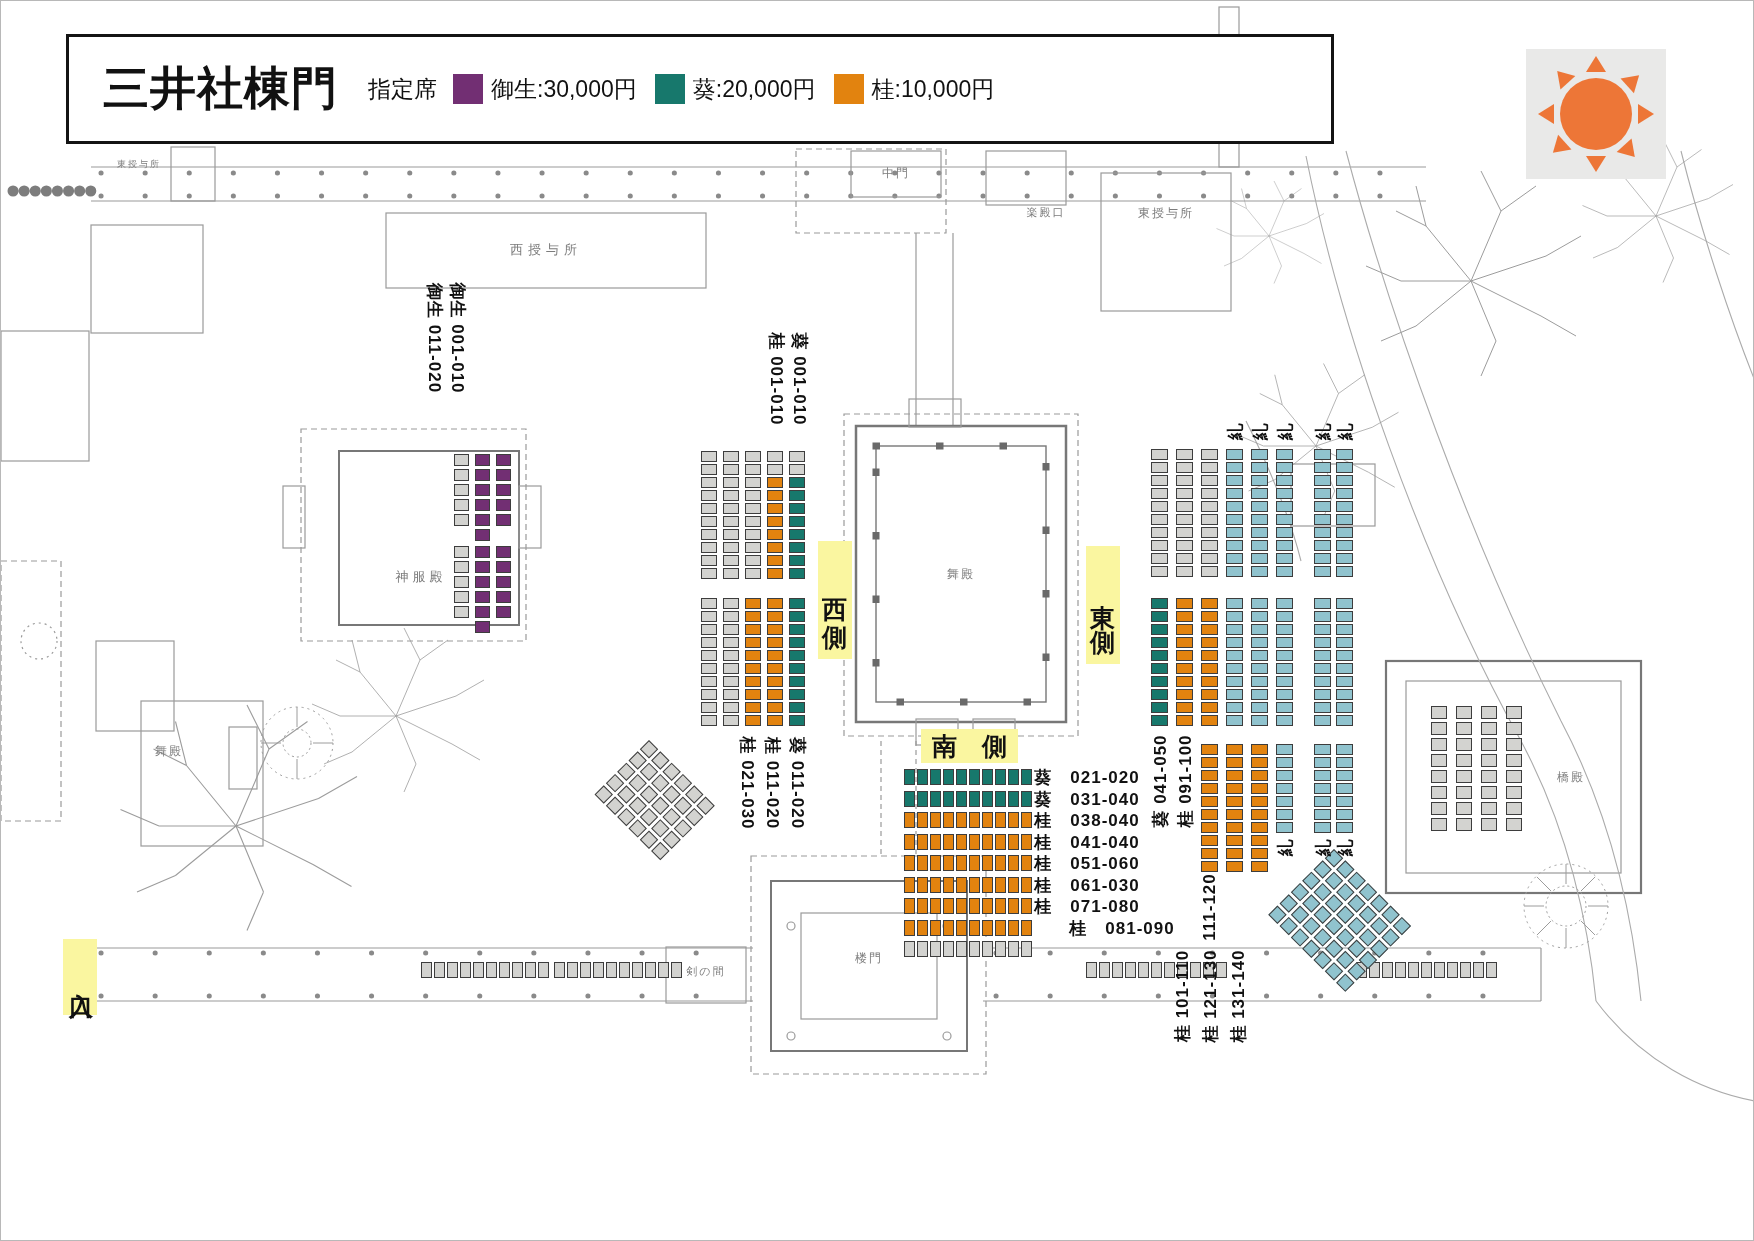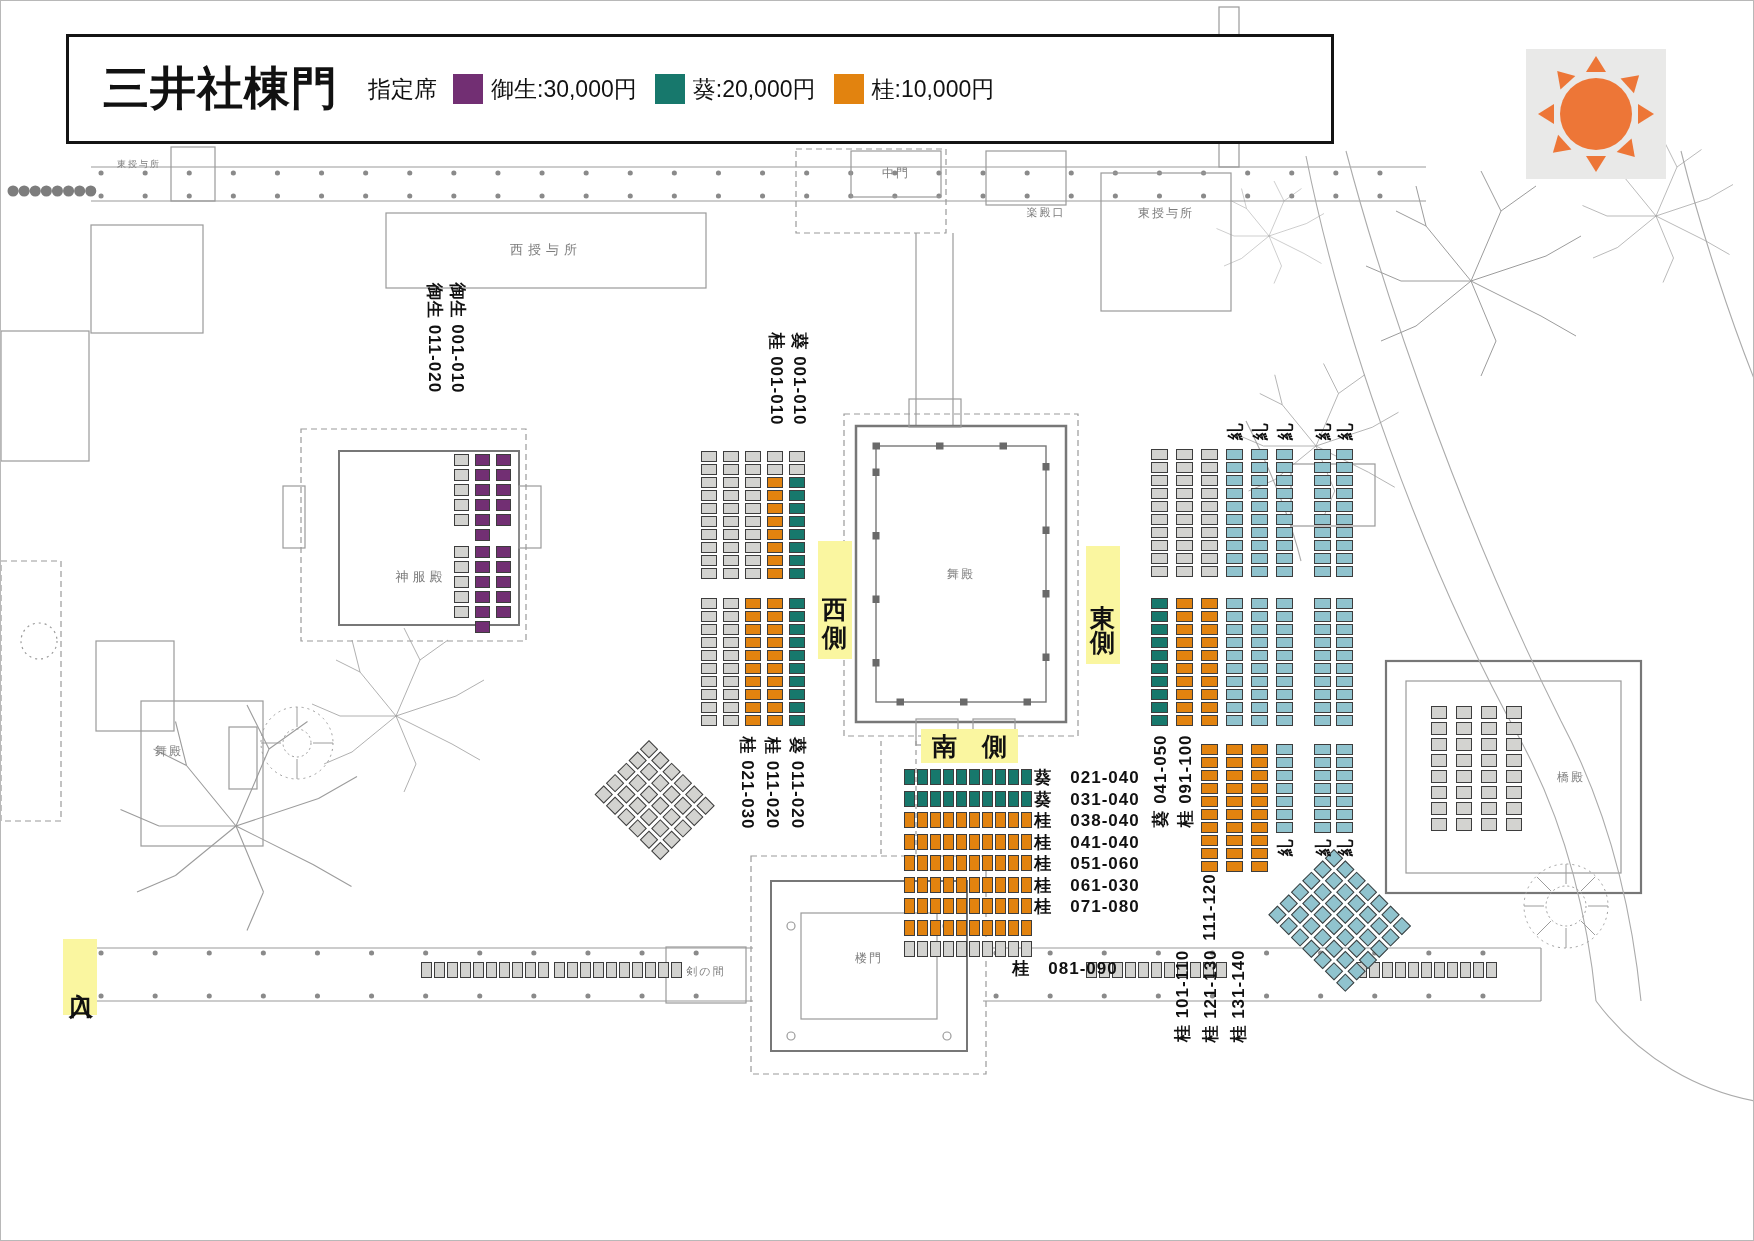--- a/index.html
+++ b/index.html
@@ -783,28 +783,28 @@
       <div class="seat-label" style="left: 1344px; top: 430px; transform: translate(-50%, -50%) rotate(-90deg);">糺</div>
       <div class="seat-label" style="left: 1159px; top: 780px; transform: translate(-50%, -50%) rotate(-90deg);">葵 041-050</div>
       <div class="seat-label" style="left: 1184px; top: 780px; transform: translate(-50%, -50%) rotate(-90deg);">桂 091-100</div>
       <div class="seat-label" style="left: 1209px; top: 906px; transform: translate(-50%, -50%) rotate(-90deg);">111-120</div>
       <div class="seat-label" style="left: 1181px; top: 995px; transform: translate(-50%, -50%) rotate(-90deg);">桂 101-110</div>
       <div class="seat-label" style="left: 1209px; top: 995px; transform: translate(-50%, -50%) rotate(-90deg);">桂 121-130</div>
       <div class="seat-label" style="left: 1237px; top: 995px; transform: translate(-50%, -50%) rotate(-90deg);">桂 131-140</div>
       <div class="seat-label" style="left: 1284px; top: 846px; transform: translate(-50%, -50%) rotate(-90deg);">糺</div>
       <div class="seat-label" style="left: 1322px; top: 846px; transform: translate(-50%, -50%) rotate(-90deg);">糺</div>
       <div class="seat-label" style="left: 1344px; top: 846px; transform: translate(-50%, -50%) rotate(-90deg);">糺</div>
-      <div class="seat-label" style="left: 1086px; top: 776px; transform: translate(-50%, -50%) rotate(0deg);">葵　021-040</div>
+      <div class="seat-label" style="left: 1086px; top: 776px; transform: translate(-50%, -50%) rotate(0deg);">葵　021-020</div>
       <div class="seat-label" style="left: 1086px; top: 798px; transform: translate(-50%, -50%) rotate(0deg);">葵　031-040</div>
       <div class="seat-label" style="left: 1086px; top: 819px; transform: translate(-50%, -50%) rotate(0deg);">桂　038-040</div>
       <div class="seat-label" style="left: 1086px; top: 841px; transform: translate(-50%, -50%) rotate(0deg);">桂　041-040</div>
       <div class="seat-label" style="left: 1086px; top: 862px; transform: translate(-50%, -50%) rotate(0deg);">桂　051-060</div>
       <div class="seat-label" style="left: 1086px; top: 884px; transform: translate(-50%, -50%) rotate(0deg);">桂　061-030</div>
       <div class="seat-label" style="left: 1086px; top: 905px; transform: translate(-50%, -50%) rotate(0deg);">桂　071-080</div>
-      <div class="seat-label" style="left: 1064px; top: 927px; transform: translate(-50%, -50%) rotate(0deg); margin-top: 40px;">桂　081-090</div>
+      <div class="seat-label" style="left: 1121px; top: 927px; transform: translate(-50%, -50%) rotate(0deg);">桂　081-090</div>
     </div>
 
   <div class="side-label vert" id="label-west">西側</div>
   <div class="side-label vert" id="label-east">東側</div>
   <div class="side-label" id="label-south">南　側</div>
   <div class="side-label vert" id="label-entrance">入口</div>
 
   <div class="header-box">
     <div class="title">三井社棟門</div>
     <div class="legend">

